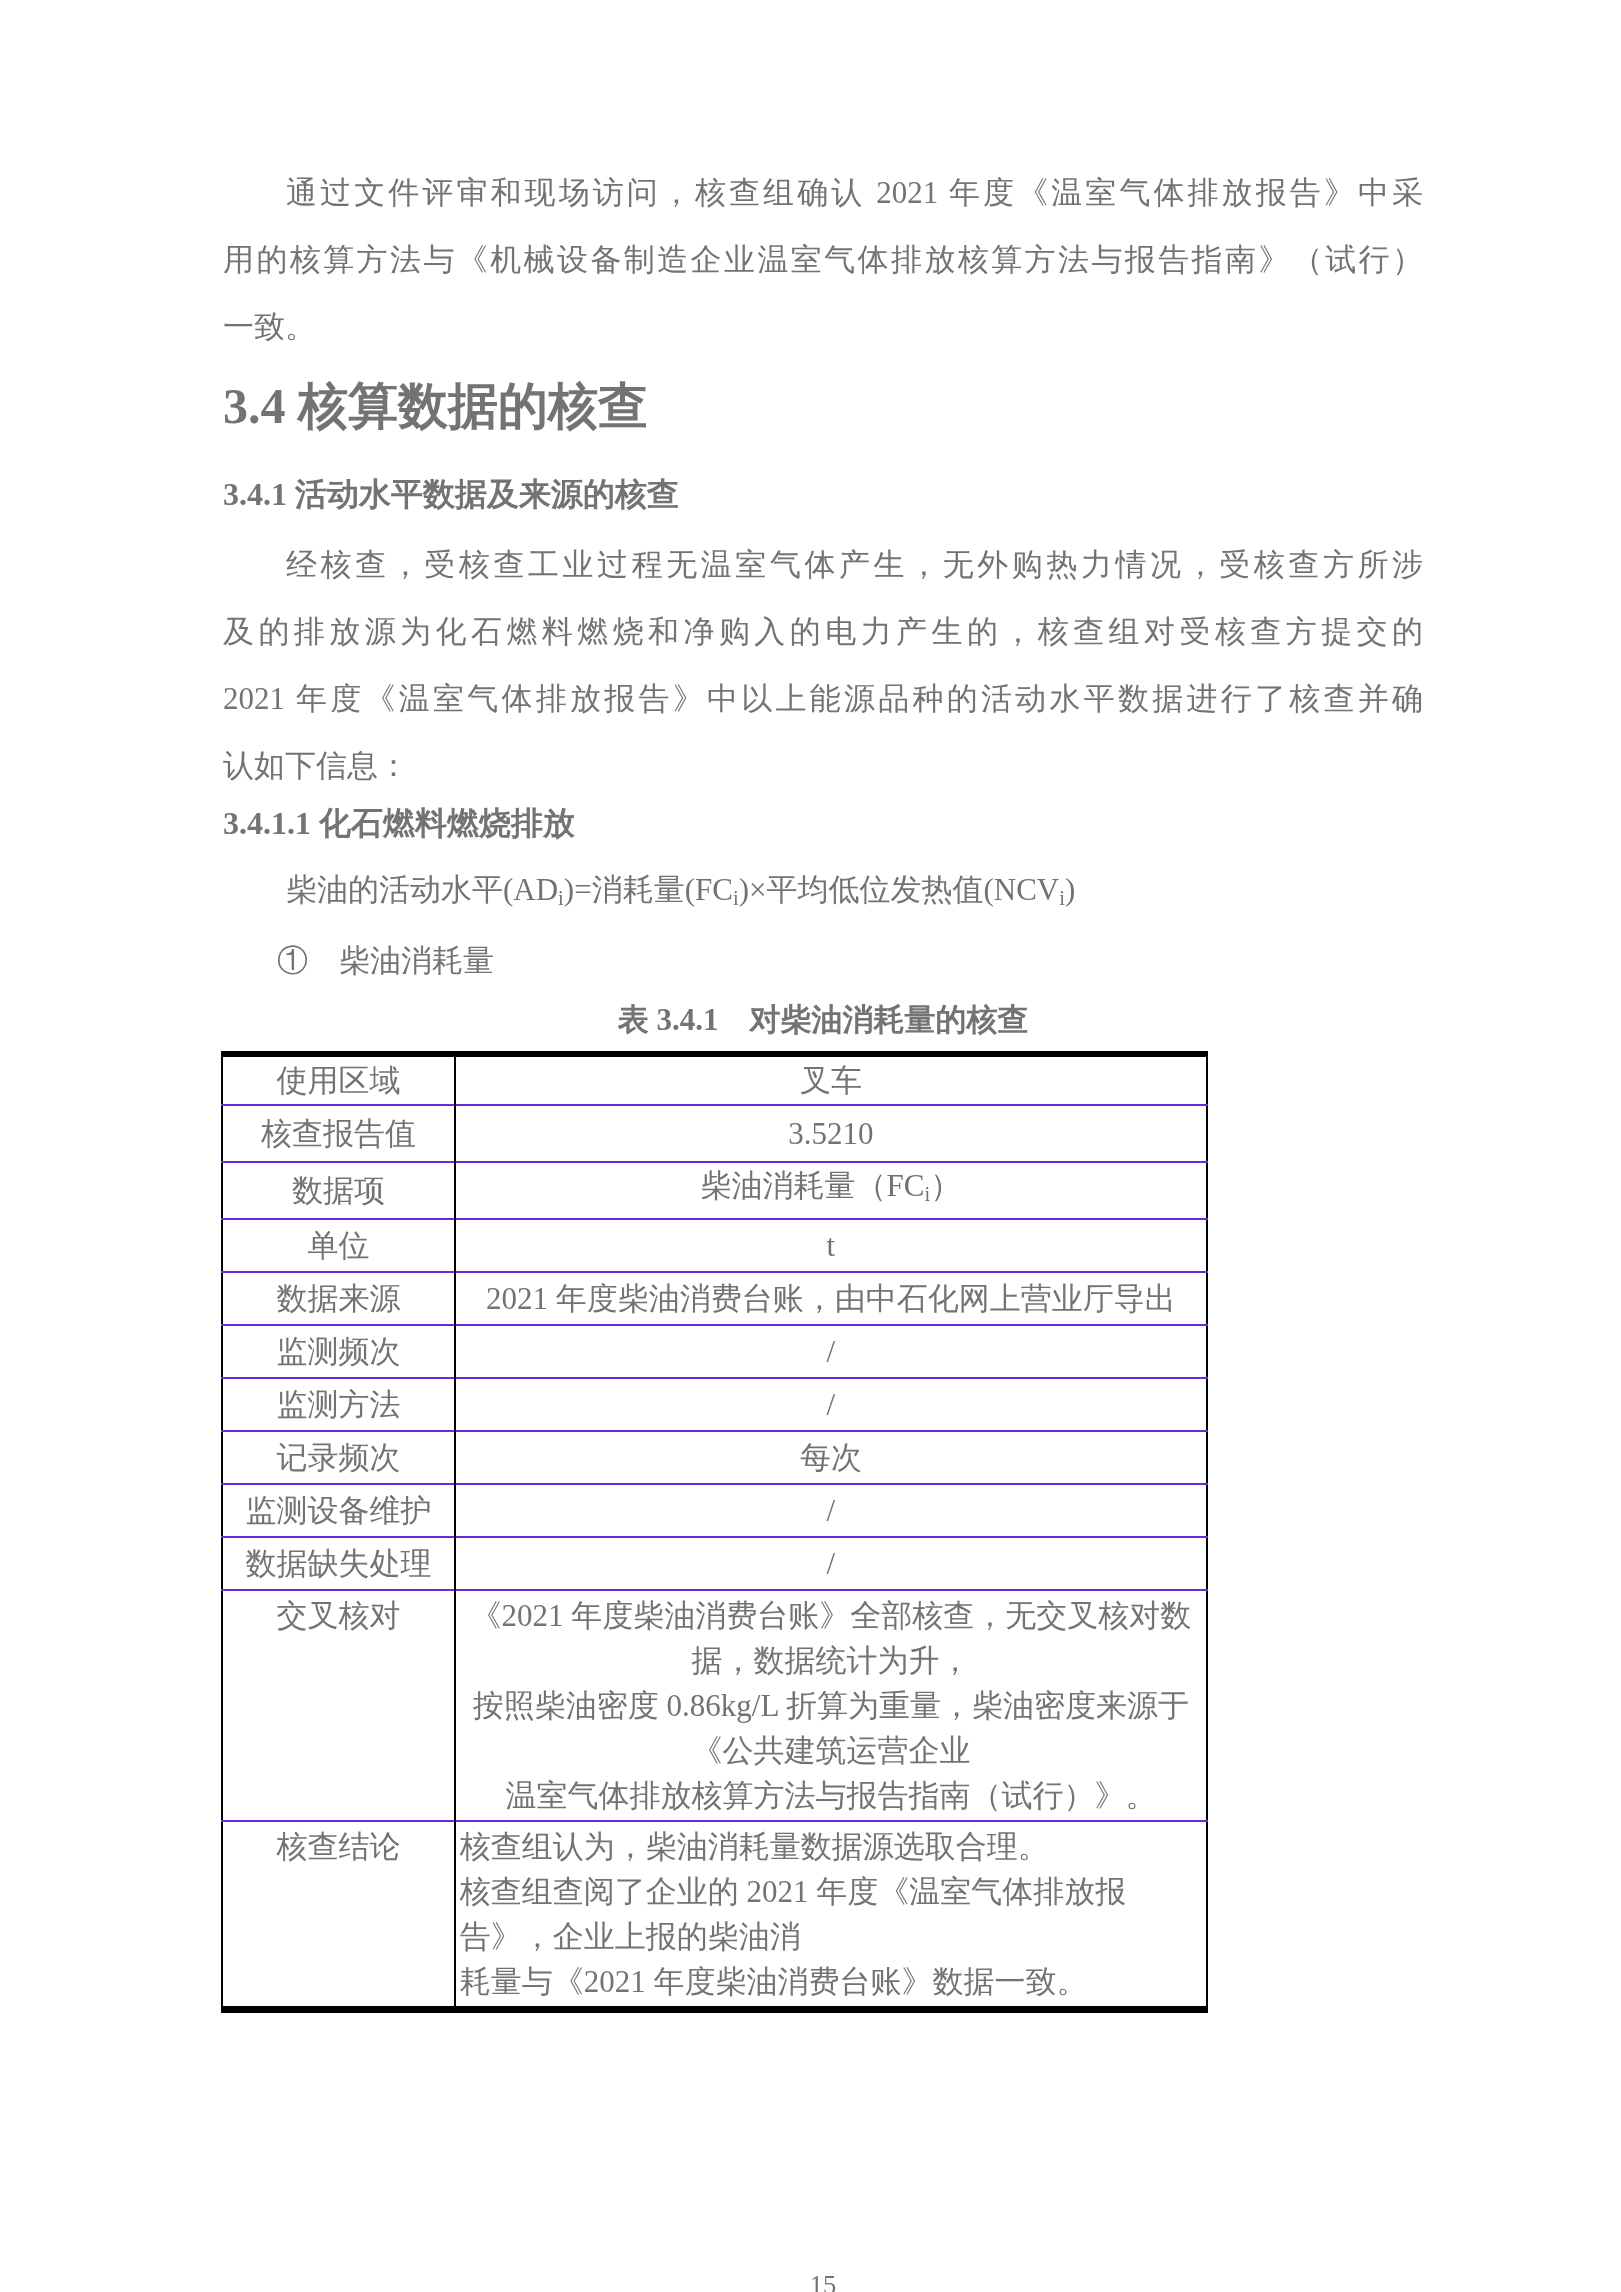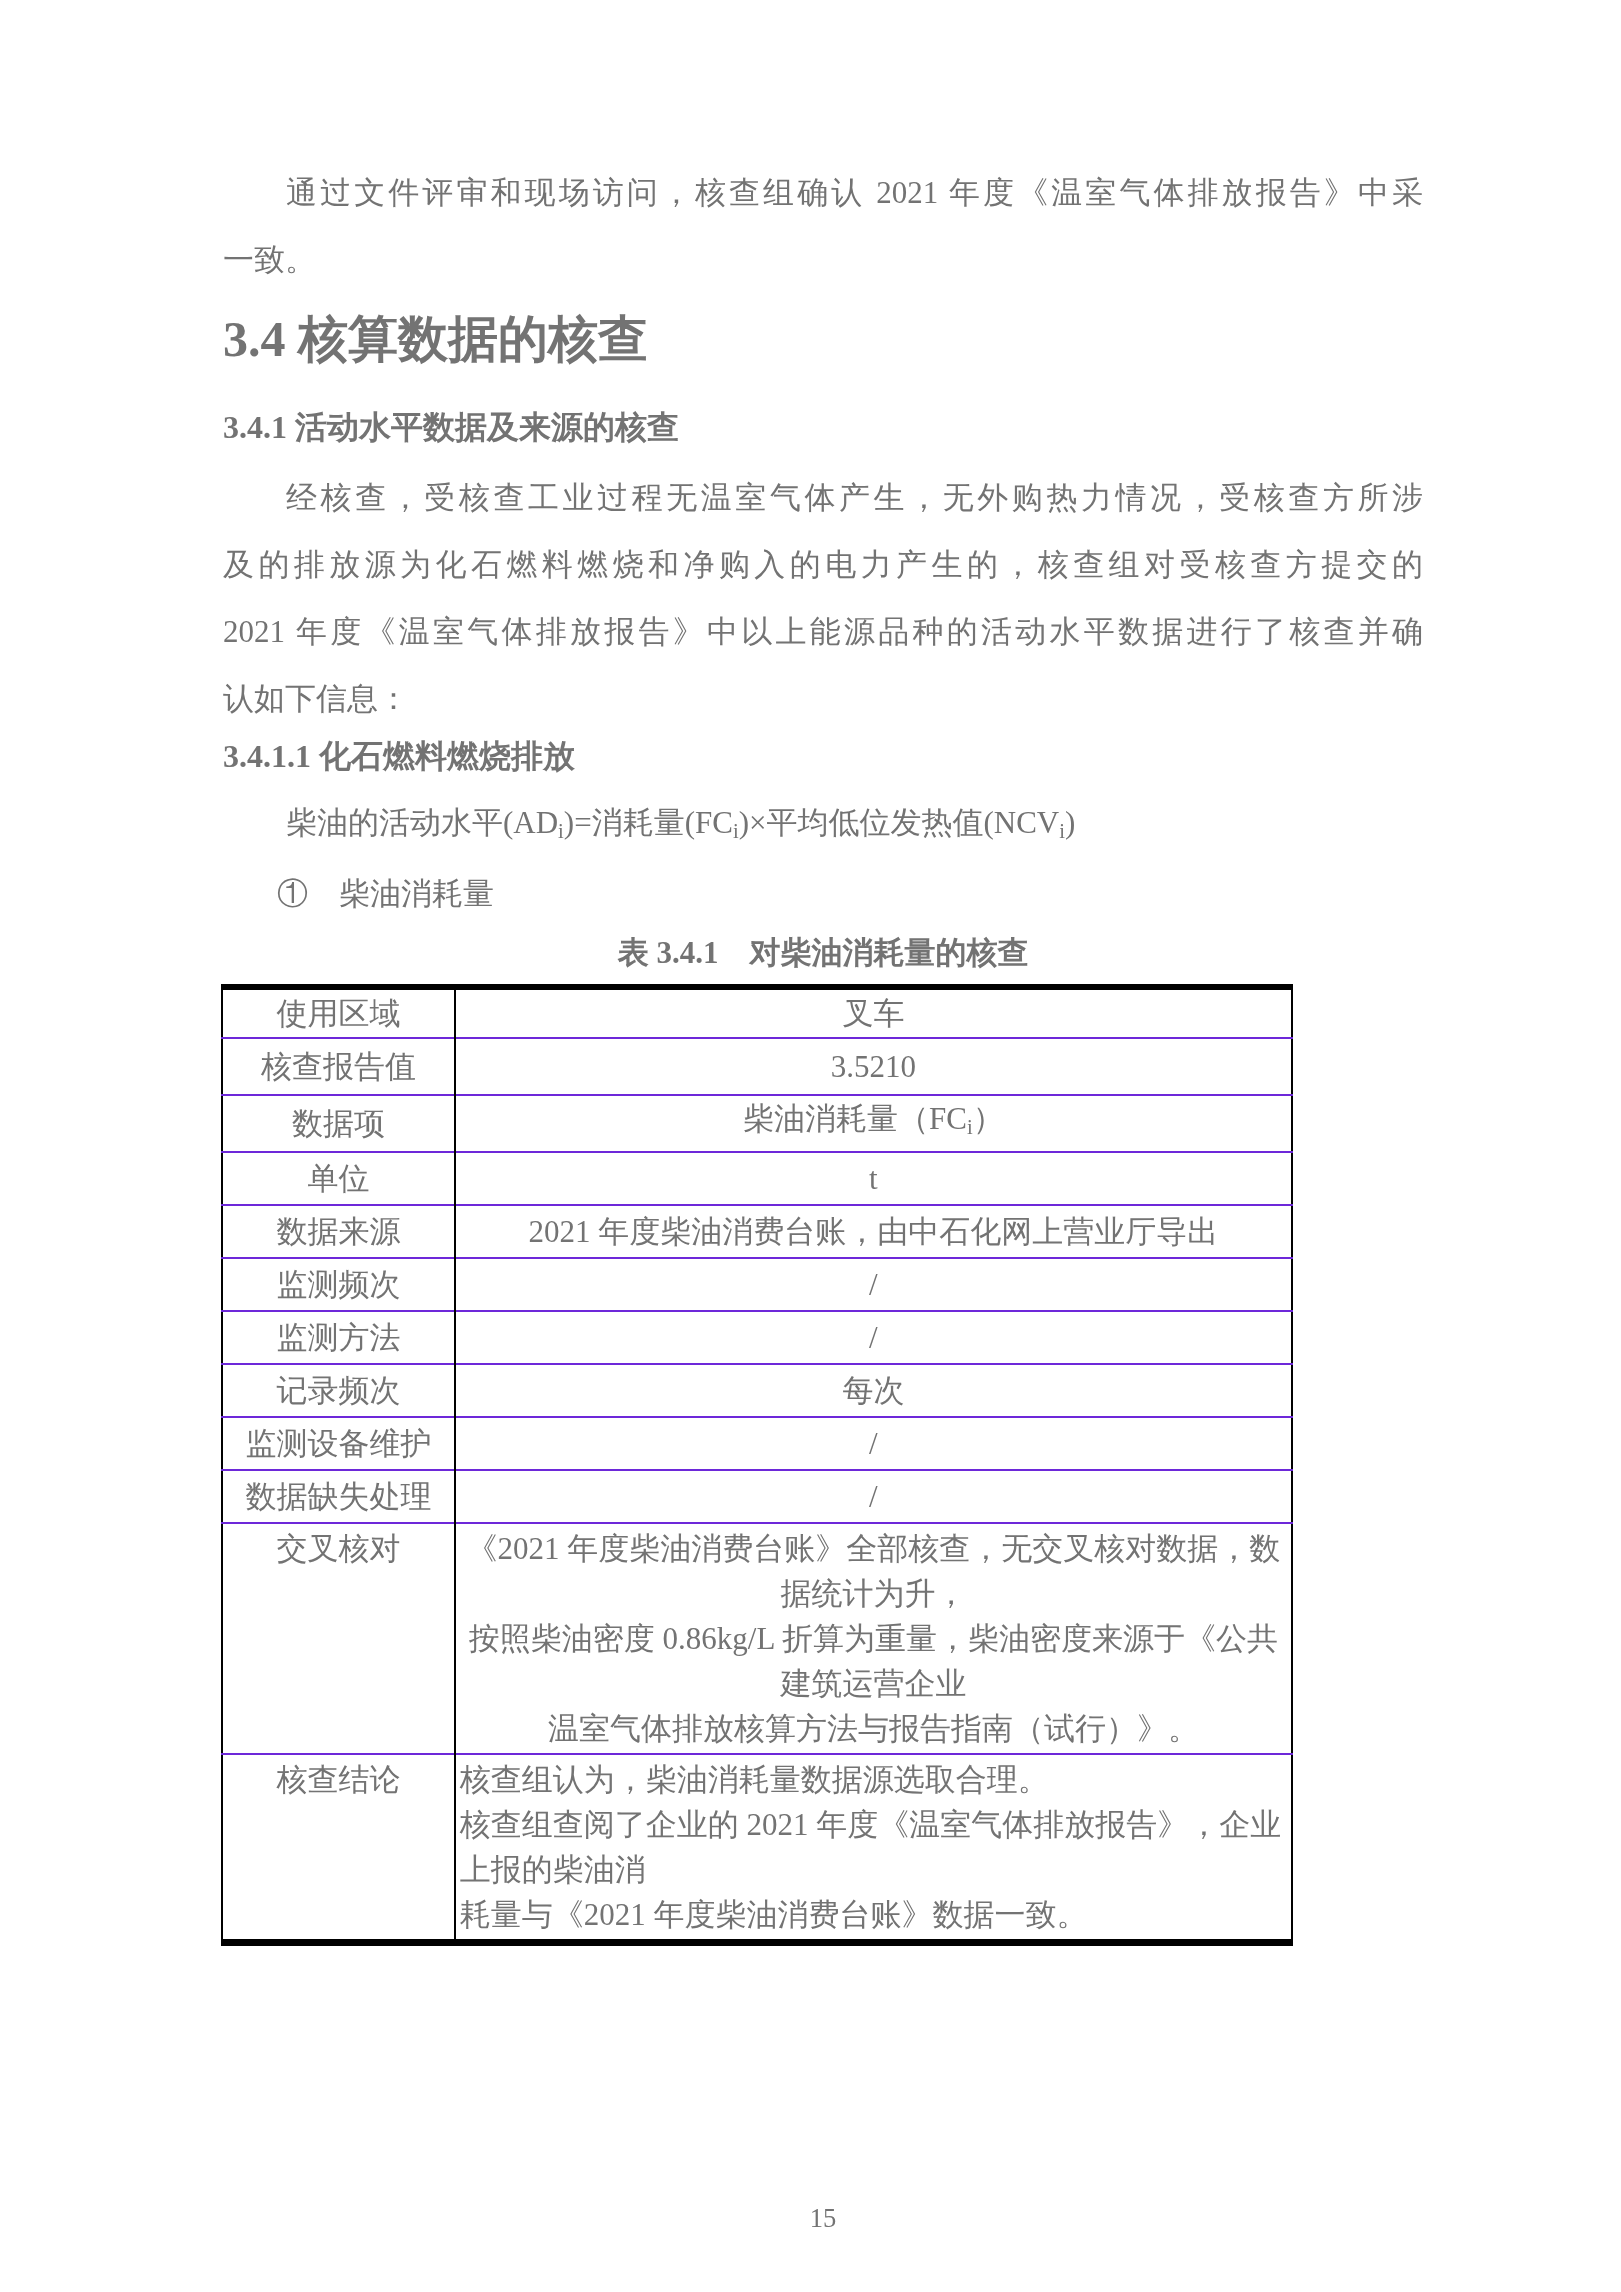--- a/index.html
+++ b/index.html
@@ -28,21 +28,21 @@
 
   .formula { font-size:31px; line-height:65px; margin-top:10.8px; text-indent:63px; }
   .sub { font-size:20.6px; vertical-align:-4.9px; }
 
   .item { font-size:31px; line-height:59px; margin-top:0; text-indent:54px; }
 
   .caption { font-size:31px; font-weight:bold; line-height:45px; text-align:center; margin-top:6.9px; }
 
   table.vtable {
     border-collapse:collapse;
-    width:1072px;
+    width:987px;
     margin-left:-2px;
     margin-top:8.8px;
     table-layout:fixed;
     border-top:6.9px solid #000;
     border-bottom:7.8px solid #000;
     border-left:2px solid #000;
     border-right:2px solid #000;
   }
   table.vtable td {
     border-top:2px solid #6d28d9;
@@ -65,20 +65,21 @@
   .pageno { text-align:center; font-size:26.5px; line-height:29px; margin-top:258px; }
 </style>
 </head>
 <body>
 
 <div class="page">
   <div class="content">
 
     <div class="para p1">
       <div class="pline jl ind">通过文件评审和现场访问，核查组确认 2021 年度《温室气体排放报告》中采</div>
+      <div class="pline jl">用的核算方法与《机械设备制造企业温室气体排放核算方法与报告指南》（试行）</div>
       <div class="pline">一致。</div>
     </div>
 
     <div class="h1">3.4 核算数据的核查</div>
 
     <div class="h2">3.4.1 活动水平数据及来源的核查</div>
 
     <div class="para p2">
       <div class="pline jl ind">经核查，受核查工业过程无温室气体产生，无外购热力情况，受核查方所涉</div>
       <div class="pline jl">及的排放源为化石燃料燃烧和净购入的电力产生的，核查组对受核查方提交的</div>

